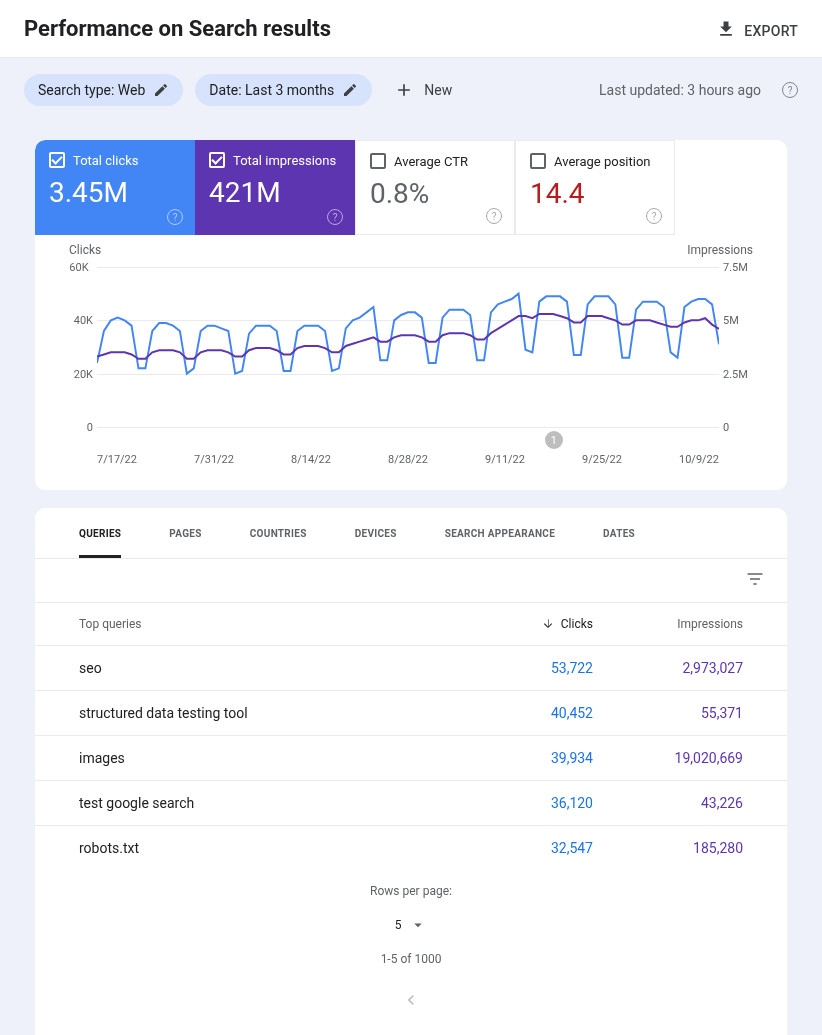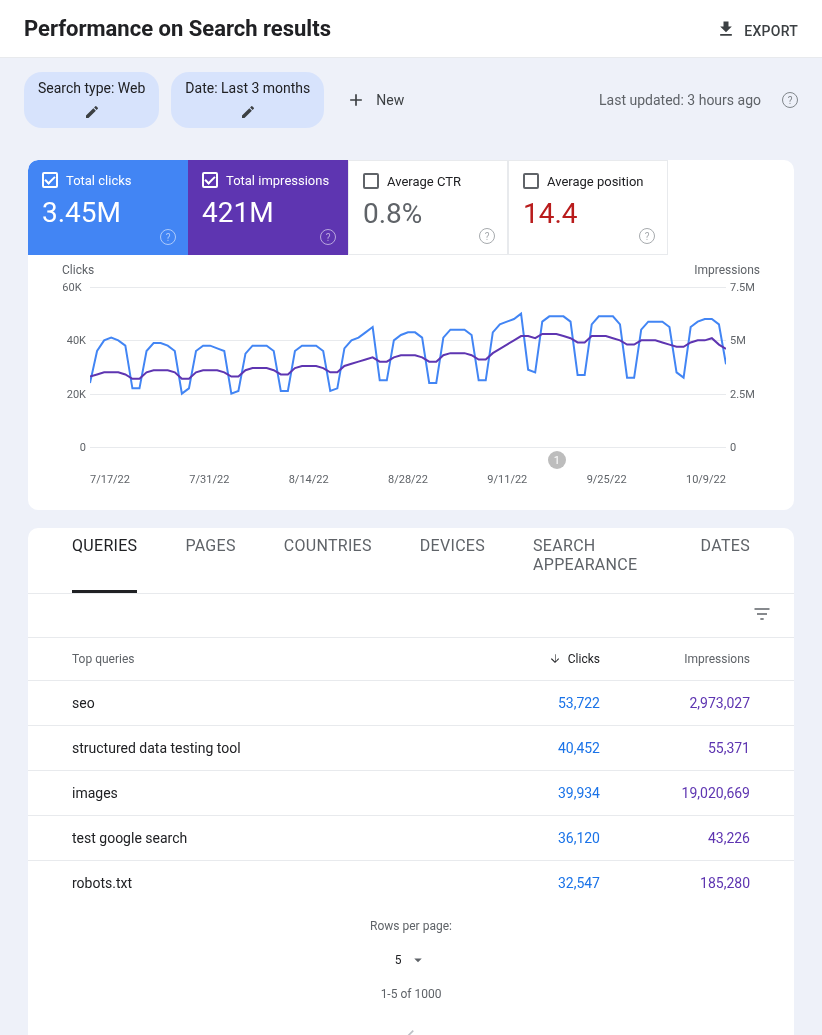--- a/index.html
+++ b/index.html
@@ -42,21 +42,20 @@
   .chip {
     background: #d7e3fc;
     border-radius: 18px;
     padding: 8px 14px;
     display: flex;
     align-items: center;
     gap: 8px;
     font-size: 14px;
     color: #202124;
     cursor: pointer;
-    flex-direction: column;
   }
   .chip svg { width: 16px; height: 16px; fill: #3c4043; }
   .new-btn {
     display: flex;
     align-items: center;
     gap: 10px;
     padding: 8px 10px;
     cursor: pointer;
     font-size: 14px;
     color: #3c4043;
@@ -73,21 +72,21 @@
     width: 16px; height: 16px;
     border: 1.5px solid #80868b;
     border-radius: 50%;
     display: inline-flex;
     align-items: center; justify-content: center;
     font-size: 10px; color: #80868b;
   }
   .card {
     background: #fff;
     border-radius: 10px;
-    margin: 18px 28px;
+    margin: 18px 35px;
     overflow: hidden;
   }
   .metrics {
     display: flex;
   }
   .metric {
     width: 160px;
     height: 95px;
     padding: 12px 14px;
     position: relative;
@@ -171,23 +170,23 @@
     font-size: 11px;
   }
   svg.lines { position: absolute; inset: 0; width: 100%; height: 100%; }
   .tabs {
     display: flex;
     border-bottom: 1px solid #e8eaed;
     padding: 0 44px;
     gap: 48px;
   }
   .tab {
-    padding: 8px 0 16px 0;
-    font-size: 16px;
-    font-weight: 400;
+    padding: 20px 0 16px 0;
+    font-size: 10px;
+    font-weight: 700;
     color: #5f6368;
     letter-spacing: 0.3px;
     cursor: pointer;
     border-bottom: 3px solid transparent;
   }
   .tab.active { color: #202124; border-bottom-color: #202124; }
   .table-toolbar {
     display: flex; justify-content: flex-end;
     padding: 10px 22px;
   }

